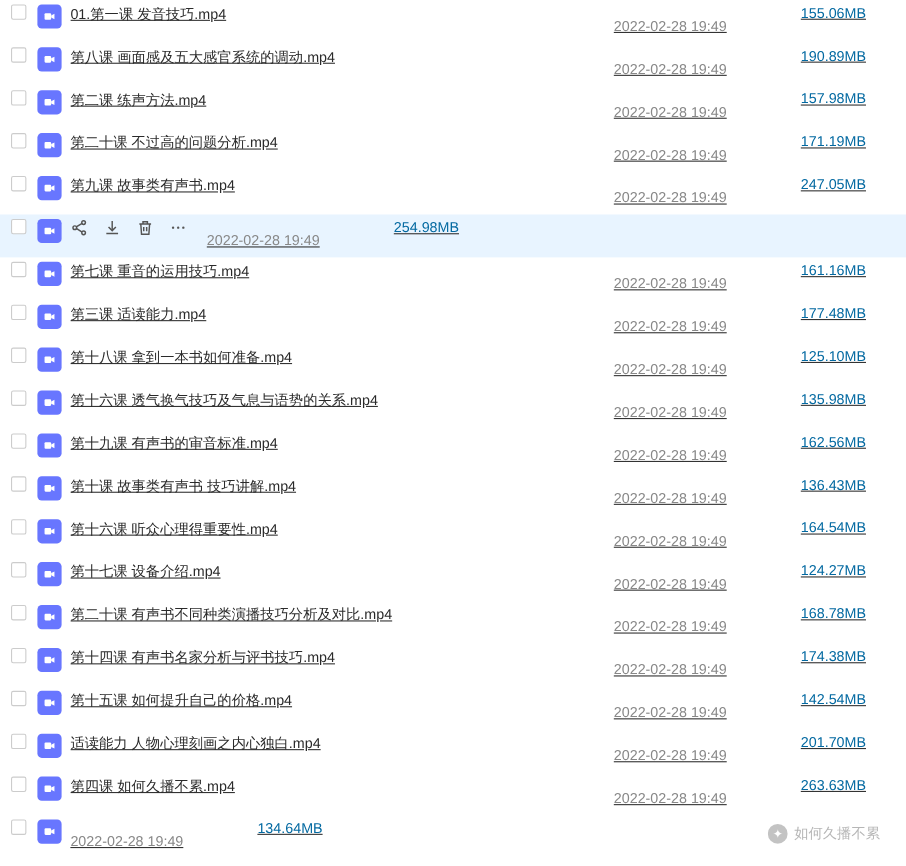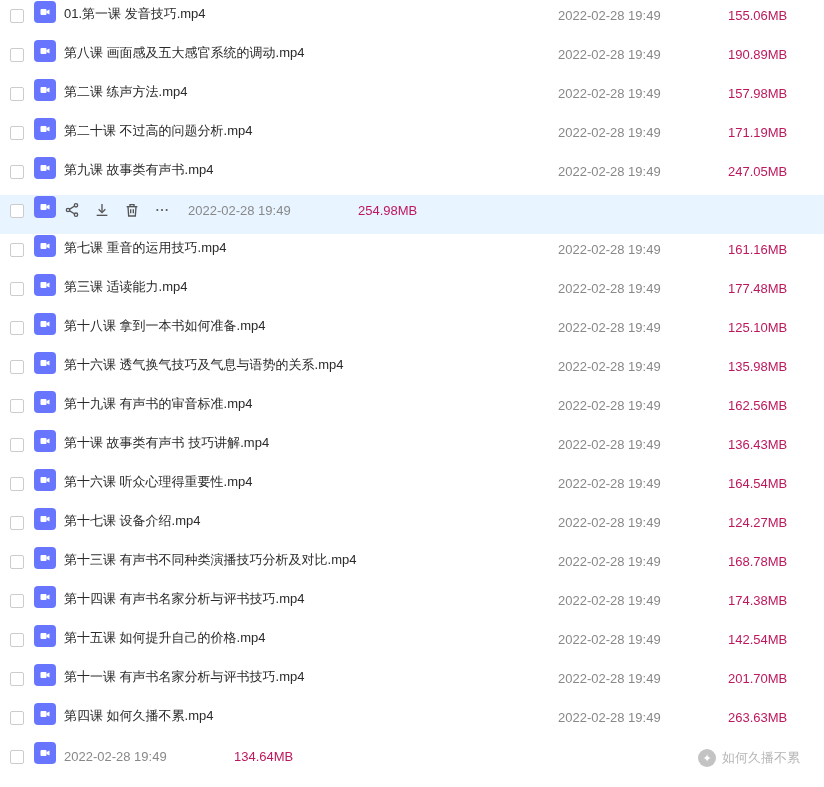--- a/index.html
+++ b/index.html
@@ -6,24 +6,25 @@
   body {
     font-family: -apple-system, "Microsoft YaHei", "PingFang SC", sans-serif;
     font-size: 13px;
     color: #333;
     background: #fff;
     width: 824px;
   }
   .file-list { width: 100%; }
   .file-row {
     display: flex;
-    align-items: flex-end;
+    align-items: flex-start;
     height: 39px;
-    padding: 16px 6px;
+    padding: 4px 6px;
     position: relative;
+    text-decoration: underline;
   }
   .file-row.hovered {
     background: #e8f4ff;
   }
   .checkbox {
     width: 14px; height: 14px;
     border: 1px solid #ccc;
     border-radius: 2px;
     margin: 0 10px 0 4px;
     flex-shrink: 0;
@@ -56,21 +57,21 @@
   .actions span { display: inline-flex; }
   .date-col {
     width: 170px;
     color: #888;
     font-size: 13px;
     text-align: left;
     margin-top: 12px;
   }
   .size-col {
     width: 90px;
-    color: #be185d;
+    color: #0369a1;
     font-size: 13px;
     text-align: left;
   }
   .watermark {
     position: fixed;
     right: 24px;
     bottom: 20px;
     display: flex;
     align-items: center;
     gap: 6px;
@@ -293,21 +294,21 @@
       <div class="size-col">124.27MB</div>
     </div>
     <div class="file-row">
       <div class="checkbox"></div>
       <div class="file-icon">
         <svg viewBox="0 0 24 24" fill="white">
           <rect x="3" y="6" width="12" height="12" rx="2"></rect>
           <path d="M15 10 L21 7 L21 17 L15 14 Z"></path>
         </svg>
       </div>
-      <div class="name-col">第十三课 有声书不同种类演播技巧分析及对比.mp4</div>
+      <div class="name-col">第二十课 有声书不同种类演播技巧分析及对比.mp4</div>
       <div class="date-col">2022-02-28 19:49</div>
       <div class="size-col">168.78MB</div>
     </div>
     <div class="file-row">
       <div class="checkbox"></div>
       <div class="file-icon">
         <svg viewBox="0 0 24 24" fill="white">
           <rect x="3" y="6" width="12" height="12" rx="2"></rect>
           <path d="M15 10 L21 7 L21 17 L15 14 Z"></path>
         </svg>
@@ -329,21 +330,21 @@
       <div class="size-col">142.54MB</div>
     </div>
     <div class="file-row">
       <div class="checkbox"></div>
       <div class="file-icon">
         <svg viewBox="0 0 24 24" fill="white">
           <rect x="3" y="6" width="12" height="12" rx="2"></rect>
           <path d="M15 10 L21 7 L21 17 L15 14 Z"></path>
         </svg>
       </div>
-      <div class="name-col">第十一课 有声书名家分析与评书技巧.mp4</div>
+      <div class="name-col">适读能力 人物心理刻画之内心独白.mp4</div>
       <div class="date-col">2022-02-28 19:49</div>
       <div class="size-col">201.70MB</div>
     </div>
     <div class="file-row">
       <div class="checkbox"></div>
       <div class="file-icon">
         <svg viewBox="0 0 24 24" fill="white">
           <rect x="3" y="6" width="12" height="12" rx="2"></rect>
           <path d="M15 10 L21 7 L21 17 L15 14 Z"></path>
         </svg>

